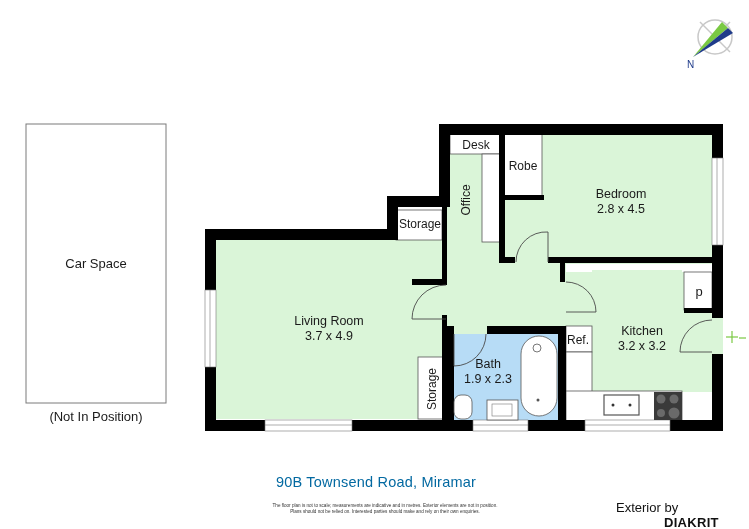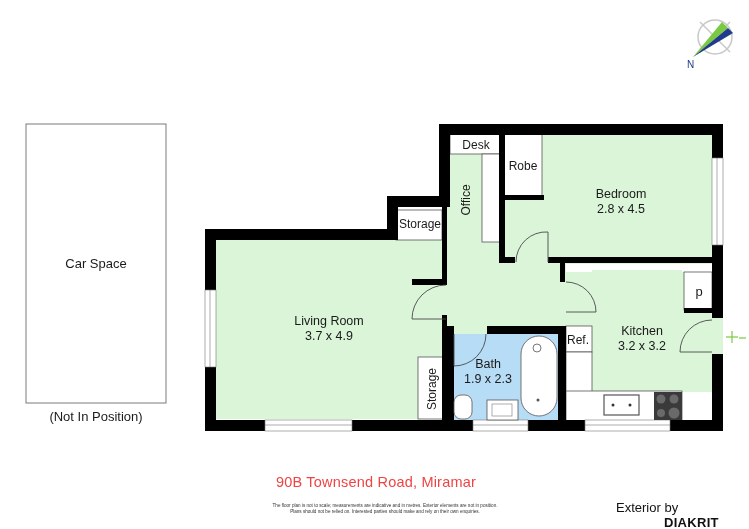--- a/index.html
+++ b/index.html
@@ -1,19 +1,19 @@
 <!DOCTYPE html>
 <html><head>
 <meta charset="utf-8">
 <style>
   html, body { margin:0; padding:0; background:#ffffff; }
   body { width:749px; height:529px; position:relative; overflow:hidden; font-family:"Liberation Sans", sans-serif; }
   svg.plan { position:absolute; left:0; top:0; }
   .lbl { font-family:"Liberation Sans", sans-serif; fill:#1a1a1a; }
-  .addr { position:absolute; left:276px; top:474px; font-size:14.5px; color:#ef4444; font-family:"Liberation Sans", sans-serif; letter-spacing:0.2px; }
+  .addr { position:absolute; left:276px; top:474px; font-size:14.5px; color:#0369a1; font-family:"Liberation Sans", sans-serif; letter-spacing:0.2px; }
   .disc { position:absolute; left:250px; top:503px; width:270px; font-size:4.6px; line-height:6px; color:#333; text-align:center; font-family:"Liberation Sans", sans-serif; }
   .produced { position:absolute; left:616px; top:500px; font-size:13px; color:#111; font-family:"Liberation Sans", sans-serif; }
   .produced b { font-weight:bold; letter-spacing:0.3px;padding-left:48px; }
 </style>
 </head>
 <body>
 
 <svg class="plan" width="749" height="529" viewBox="0 0 749 529">
 
   <rect x="26" y="124" width="140" height="279" fill="#fff" stroke="#7a7a7a" stroke-width="1"></rect>

